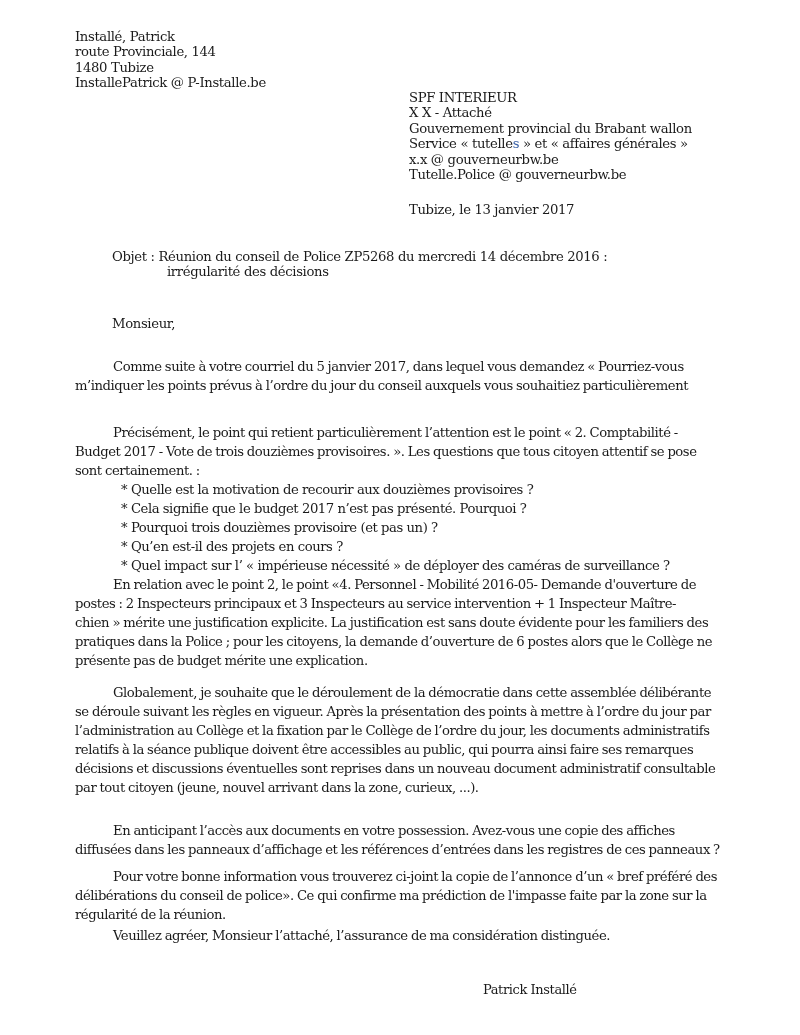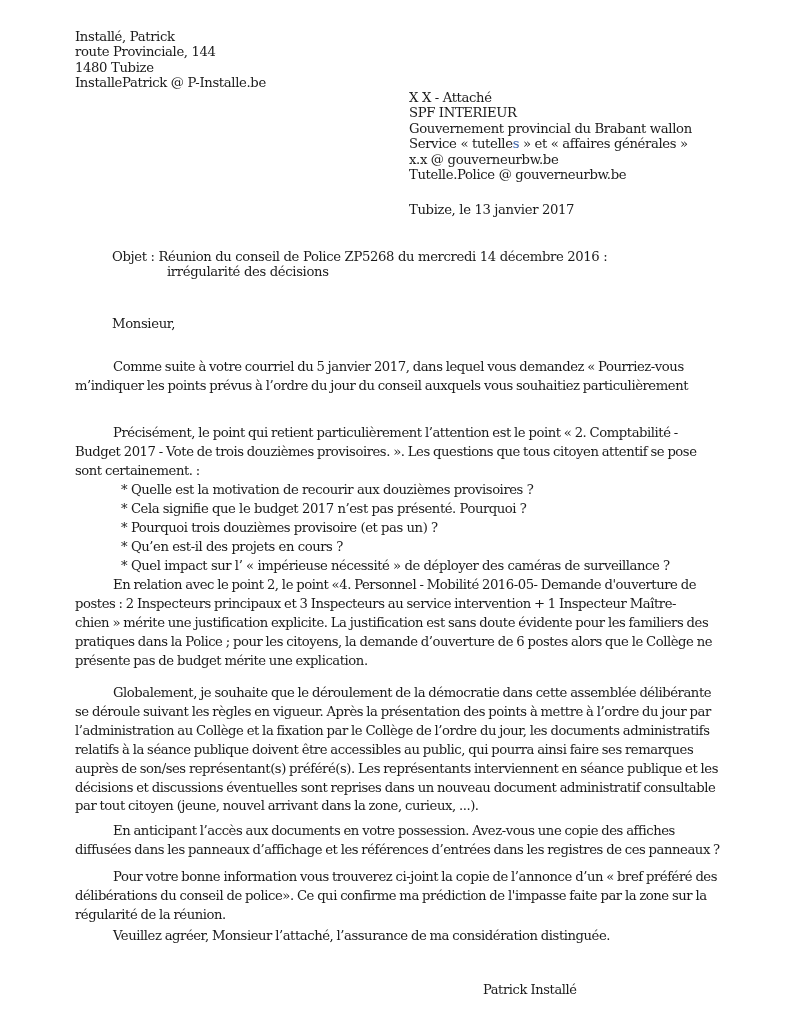--- a/index.html
+++ b/index.html
@@ -25,22 +25,22 @@
 <body>
 
 <div class="block sender">
   <span class="l">Installé, Patrick</span>
   <span class="l">route Provinciale, 144</span>
   <span class="l">1480 Tubize</span>
   <span class="l">InstallePatrick @ P-Installe.be</span>
 </div>
 
 <div class="block recipient">
+  <span class="l">SPF INTERIEUR</span>
   <span class="l">X X - Attaché</span>
-  <span class="l">SPF INTERIEUR</span>
   <span class="l">Gouvernement provincial du Brabant wallon</span>
   <span class="l"><span>Service « tutelle</span><span class="blue">s</span><span> » et « affaires générales »</span></span>
   <span class="l">x.x @ gouverneurbw.be</span>
   <span class="l">Tutelle.Police @ gouverneurbw.be</span>
 </div>
 
 <div class="block date">Tubize, le 13 janvier 2017</div>
 
 <div class="block subject">
   <span class="l">Objet : Réunion du conseil de Police ZP5268 du mercredi 14 décembre 2016 :</span>
@@ -70,21 +70,20 @@
     <span class="l"><span>postes : 2 Inspecteurs principaux et 3 Inspecteurs au service intervention + 1 Inspecteur Maître-</span></span>
     <span class="l"><span>chien » mérite une justification explicite. La justification est sans doute évidente pour les familiers des</span></span>
     <span class="l"><span>pratiques dans la Police ; pour les citoyens, la demande d’ouverture de 6 postes alors que le Collège ne</span></span>
     <span class="l"><span>présente pas de budget mérite une explication.</span></span>
   </div>
 <div class="para" style="top:684px">
     <span class="l"><span class="ind"></span><span>Globalement, je souhaite que le déroulement de la démocratie dans cette assemblée délibérante</span></span>
     <span class="l"><span>se déroule suivant les règles en vigueur. Après la présentation des points à mettre à l’ordre du jour par</span></span>
     <span class="l"><span>l’administration au Collège et la fixation par le Collège de l’ordre du jour, les documents administratifs</span></span>
     <span class="l"><span>relatifs à la séance publique doivent être accessibles au public, qui pourra ainsi faire ses remarques</span></span>
-    <span class="l"><span>auprès de son/ses représentant(s) préféré(s). Les représentants interviennent en séance publique et les</span></span>
     <span class="l"><span>décisions et discussions éventuelles sont reprises dans un nouveau document administratif consultable</span></span>
     <span class="l"><span>par tout citoyen (jeune, nouvel arrivant dans la zone, curieux, ...).</span></span>
   </div>
 <div class="para" style="top:822px">
     <span class="l"><span class="ind"></span><span>En anticipant l’accès aux documents en votre possession. Avez-vous une copie des affiches</span></span>
     <span class="l"><span>diffusées dans les panneaux d’affichage et les références d’entrées dans les registres de ces panneaux ?</span></span>
   </div>
 <div class="para" style="top:868px">
     <span class="l"><span class="ind"></span><span>Pour votre bonne information vous trouverez ci-joint la copie de l’annonce d’un « bref préféré des</span></span>
     <span class="l"><span>délibérations du conseil de police». Ce qui confirme ma prédiction de l'impasse faite par la zone sur la</span></span>

